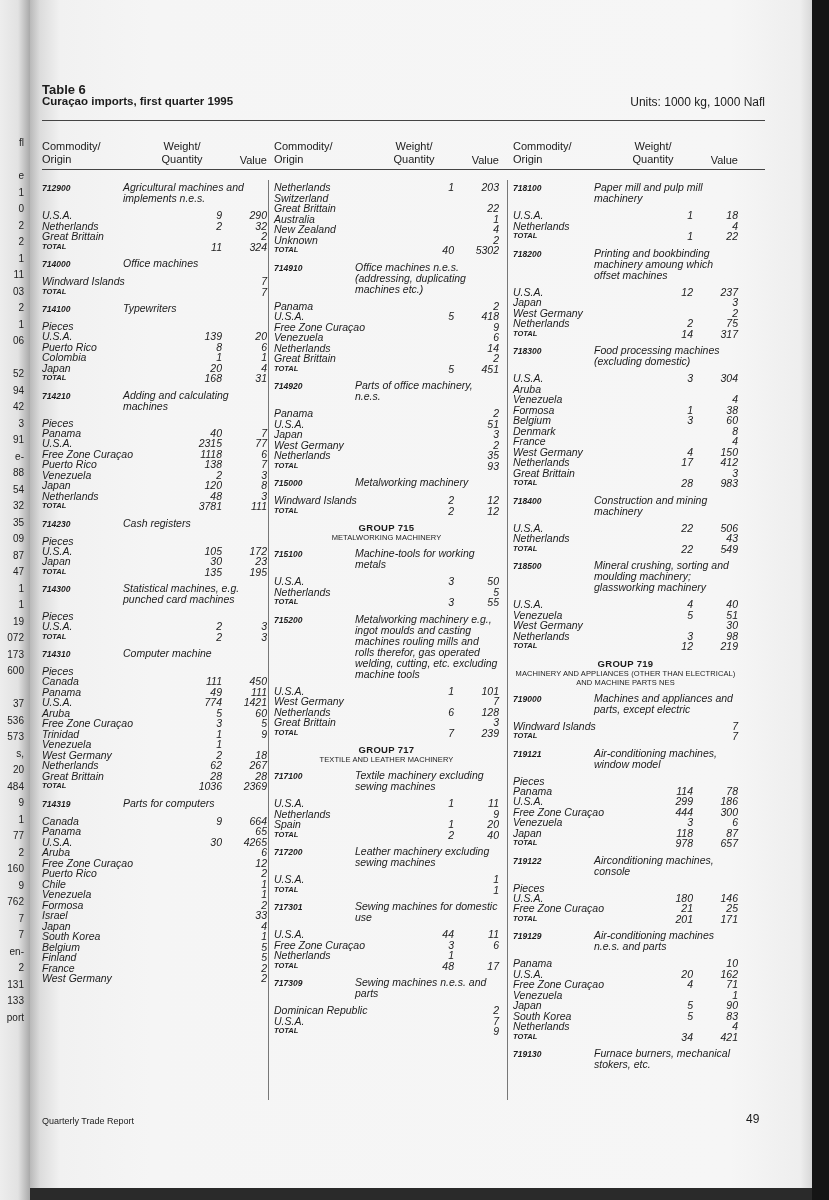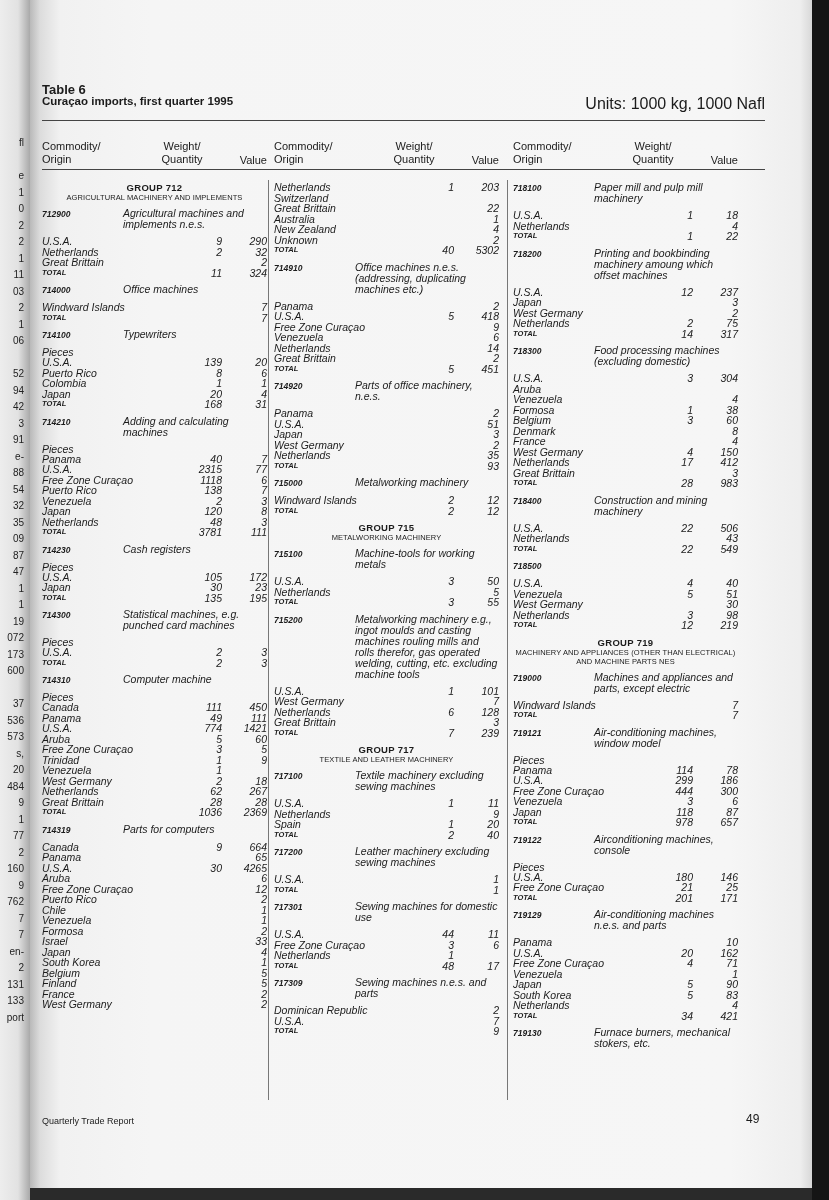--- a/index.html
+++ b/index.html
@@ -18,21 +18,21 @@
     position: absolute; left: 30px; top: 0; width: 782px; height: 1198px;
     background: linear-gradient(to right, #b9b9b9 0px, #dcdcdc 10px, #f1f1f1 30px, #f5f5f5 120px, #f6f6f6 700px, #eeeeee 770px, #d8d8d8 782px);
     border-bottom-right-radius: 4px;
   }
   .bottom-shadow { position: absolute; left: 30px; top: 1188px; width: 782px; height: 12px; background: #2a2a2a; }
   .right-black { position: absolute; left: 812px; top: 0; width: 17px; height: 1200px; background: #151515; }
 
   .title-block { position: absolute; left: 12px; top: 84px; }
   .title-block .t1 { font-size: 13px; font-weight: bold; line-height: 11px; }
   .title-block .t2 { font-size: 11.5px; font-weight: bold; line-height: 12px; }
-  .units { position: absolute; right: 47px; top: 95px; font-size: 16px; }
+  .units { position: absolute; right: 47px; top: 95px; font-size: 12px; }
   .rule-top { position: absolute; left: 12px; right: 47px; top: 120px; border-top: 1px solid #444; }
   .rule-head { position: absolute; left: 12px; right: 47px; top: 169px; border-top: 1px solid #444; }
 
   .col { position: absolute; top: 140px; width: 225px; font-size: 10.5px; line-height: 11px; }
   .col.c1 { left: 12px; }
   .col.c2 { left: 244px; }
   .col.c3 { left: 483px; }
   .hdr { position: relative; height: 28px; font-size: 11px; line-height: 13px; }
   .hdr .h-com { position: absolute; left: 0; top: 0; }
   .hdr .h-wt { position: absolute; left: 110px; top: 0; width: 60px; text-align: center; }
@@ -138,24 +138,20 @@
       <div>Commodity/</div>
       <div>Origin</div>
     </div>
     <div class="h-wt">
       <span class="q">Weight/</span>
       <span class="q">Quantity</span>
     </div>
     <div class="h-val">Value</div>
   </div>
   <div class="body">
-        <div class="group">
-          <div class="gt">GROUP   712</div>
-          <div class="gs">AGRICULTURAL MACHINERY AND IMPLEMENTS</div>
-        </div>
         <div class="item">
           <div class="item-head">
             <span class="code">712900</span>
             <span class="desc">Agricultural machines and implements n.e.s.</span>
           </div>
           <div class="row">
             <span class="o">U.S.A.</span>
             <span class="w">9</span>
             <span class="v">290</span>
           </div>
@@ -896,20 +892,21 @@
           </div>
           <div class="row total">
             <span class="o">TOTAL</span>
             <span class="w">22</span>
             <span class="v">549</span>
           </div>
         </div>
         <div class="item">
           <div class="item-head">
             <span class="code">718500</span>
+            <span class="desc">Mineral crushing, sorting and moulding machinery; glassworking machinery</span>
           </div>
           <div class="row">
             <span class="o">U.S.A.</span>
             <span class="w">4</span>
             <span class="v">40</span>
           </div>
           <div class="row">
             <span class="o">Venezuela</span>
             <span class="w">5</span>
             <span class="v">51</span>

